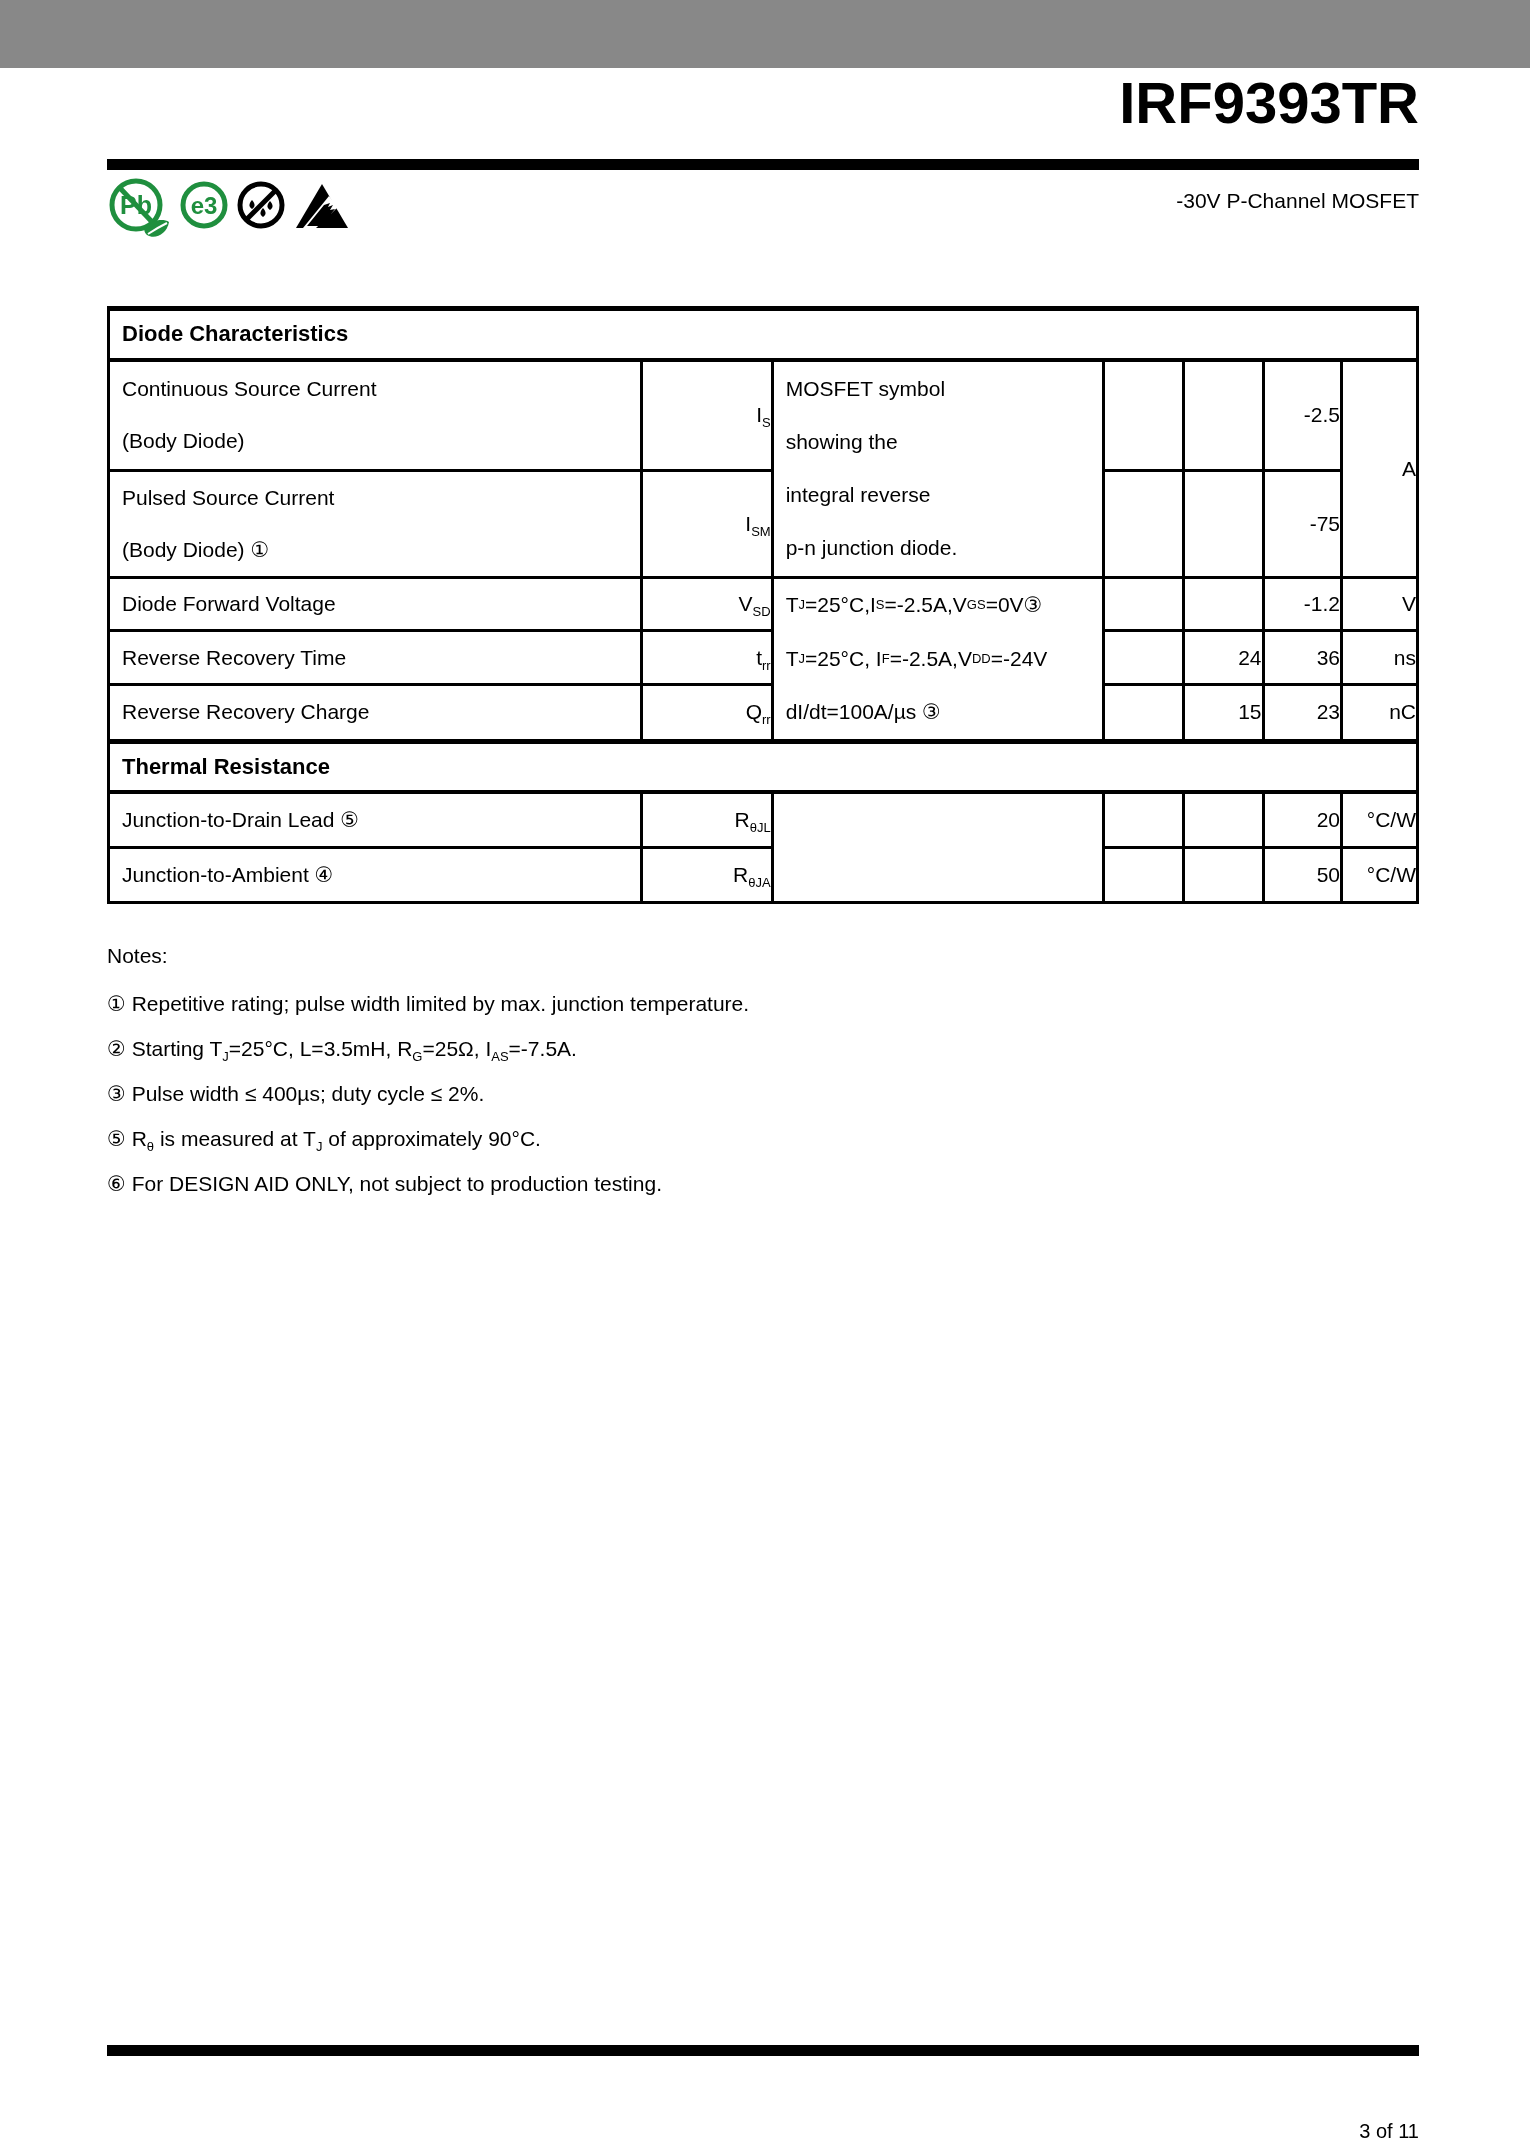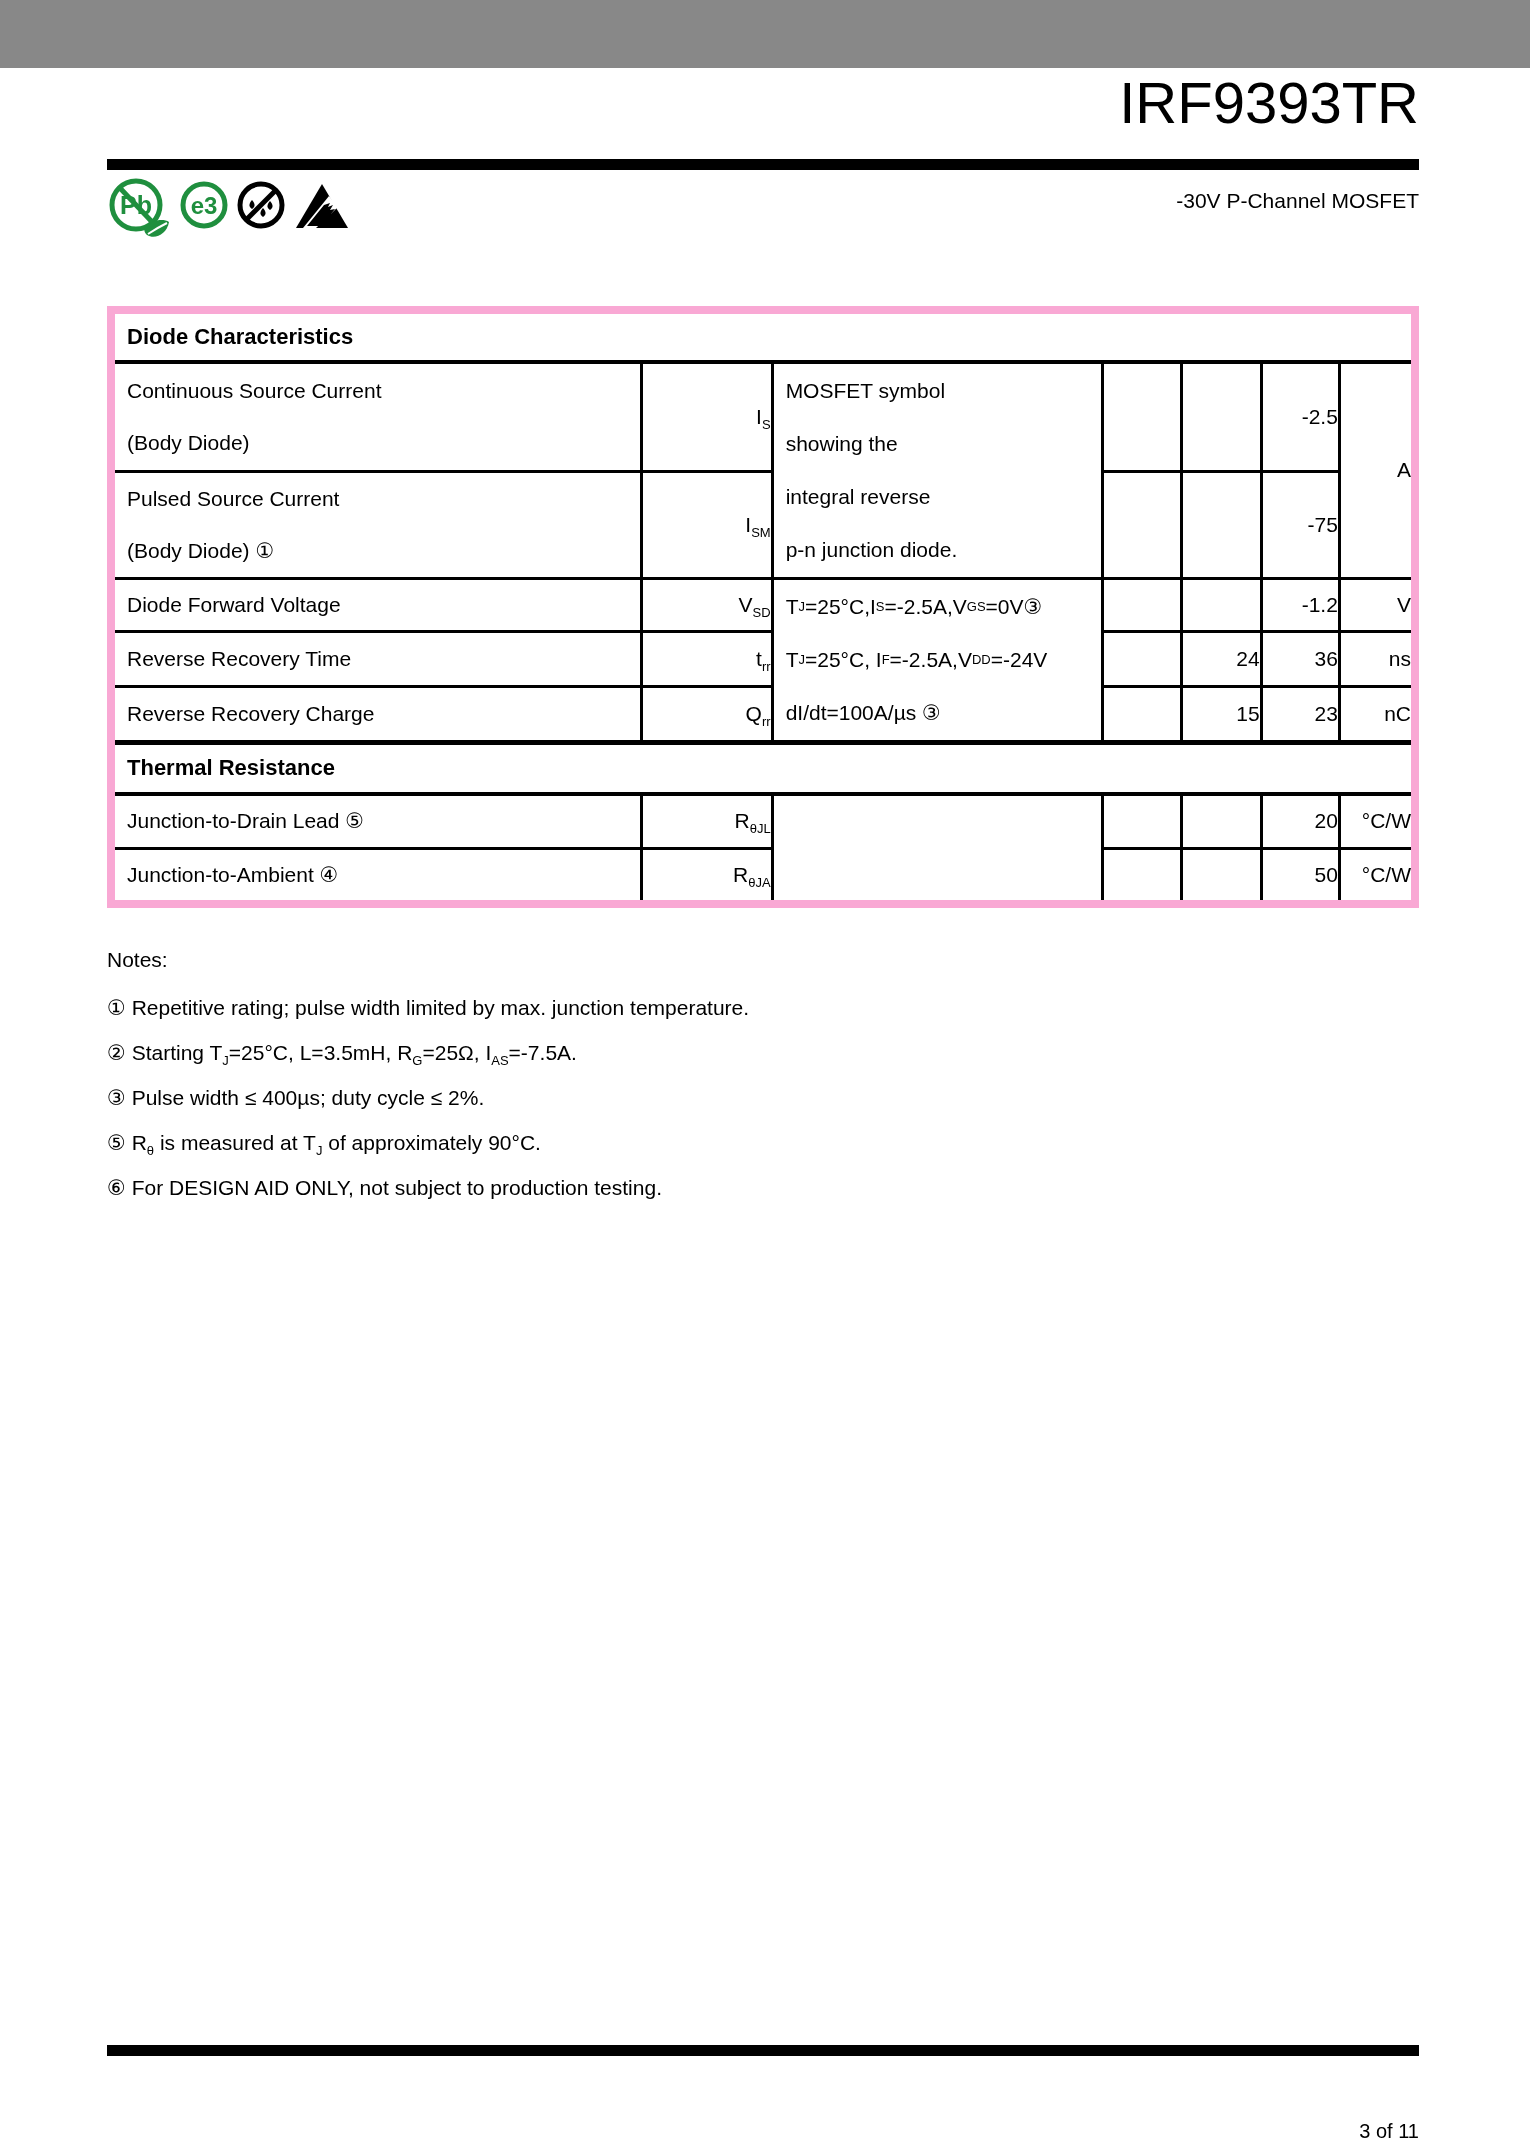--- a/index.html
+++ b/index.html
@@ -4,31 +4,31 @@
 <style>
   html,body{margin:0;padding:0;background:#888;}
   .page{
     width:1530px;height:2140px;background:#fff;margin:0 auto;position:relative;
     box-sizing:border-box;padding:0 111px 0 107px;
     font-family:"Liberation Sans","DejaVu Sans",sans-serif;color:#000;
   }
   
   .title{
     margin:68px 0 0 0;text-align:right;
-    font-size:58px;font-weight:normal;line-height:1.2;letter-spacing:0;
+    font-size:58px;font-weight:bold;line-height:1.2;letter-spacing:0;
   }
   .hrule{height:11px;background:#000;margin-top:21px;}
   .header-row{display:flex;justify-content:space-between;align-items:flex-start;margin-top:6px;gap:44px;}
   .logos{display:flex;align-items:flex-start;gap:9px;}
   .logos svg{display:block;}
   .subtitle{font-size:21px;margin-top:13px;}
   
   table.dtable{
     width:100%;border-collapse:collapse;table-layout:fixed;
-    margin-top:62px;border:8px solid #f9a8d4;
+    margin-top:62px;border:2px solid #f9a8d4;
   }
   .dtable td{
     border:3px solid #000;font-size:21px;vertical-align:middle;
     padding:0;overflow:hidden;
   }
   .dtable td.section{
     font-weight:bold;font-size:22px;padding-left:12px;
     border-bottom-width:4px;border-top-width:5px;
   }
   .dtable td.param{padding-left:12px;text-align:left;}

